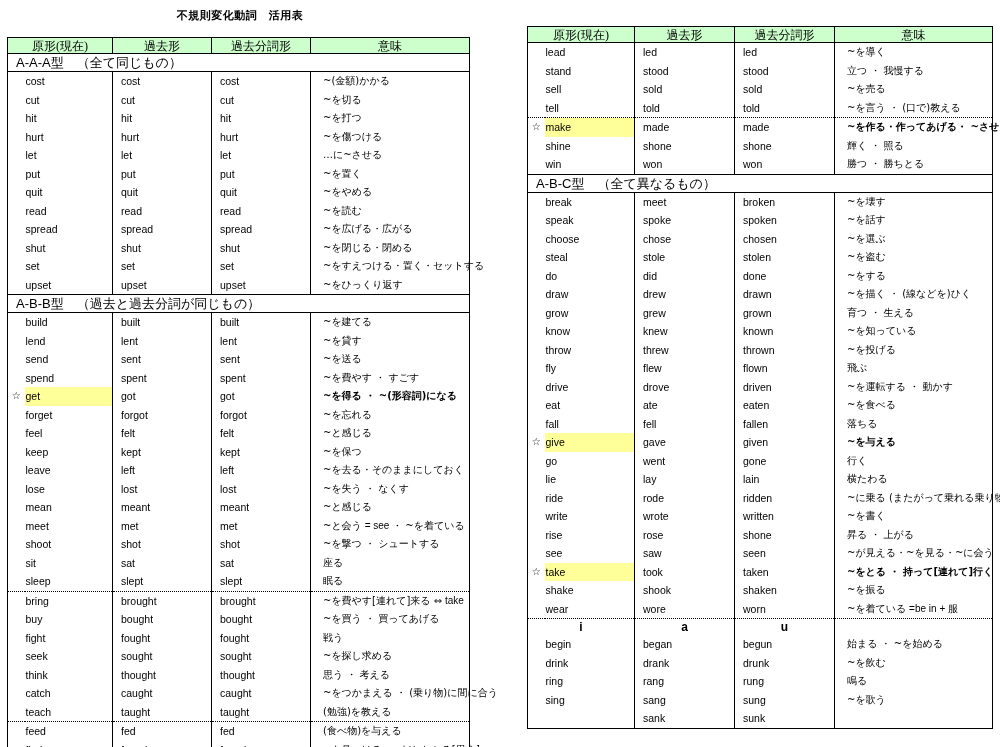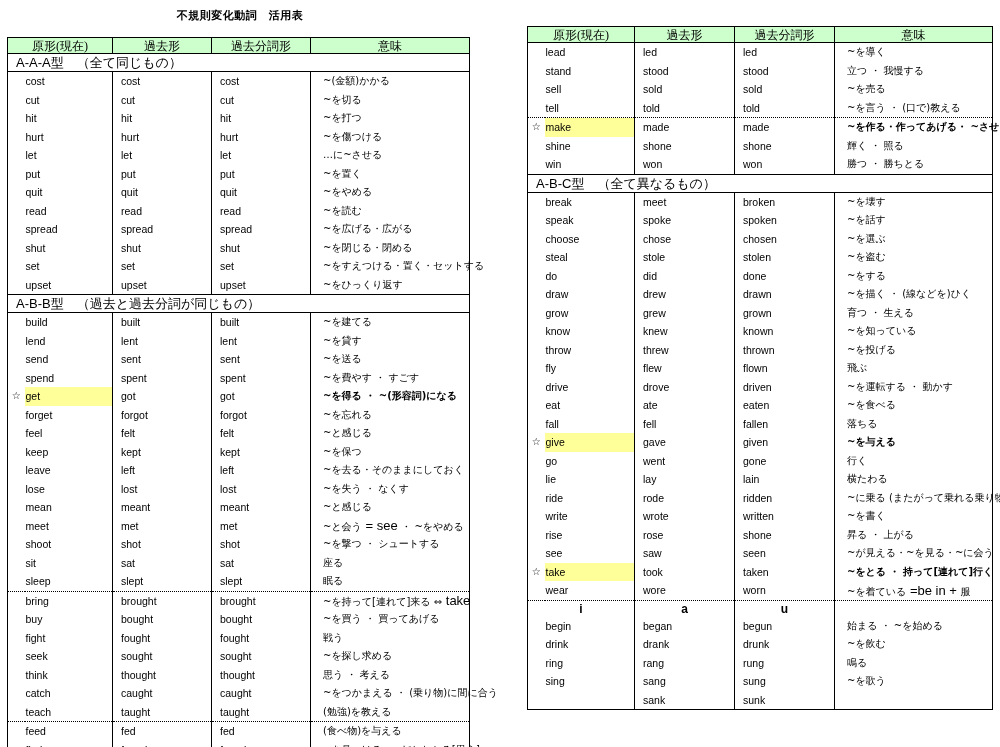--- a/index.html
+++ b/index.html
@@ -109,21 +109,21 @@
   tr.data-row td.c-mean {
     padding-left: 12px;
     font-size: 10px;
   }
   tr.data-row td.c-mean .jp {
     font-family: "DejaVu Sans", sans-serif;
     font-size: 10px;
   }
   tr.data-row td.c-mean .en-sm {
     font-family: "Liberation Sans", sans-serif;
-    font-size: 13px;
+    font-size: 10px;
   }
   tr.data-row.bold-mean td.c-mean .jp { font-weight: bold; }
 
   tr.data-row.hl td.c-base,
   tr.data-row.hl td.c-star + td.c-base { background: #ffff99; }
 
   tr.data-row.dot-above td { border-top: 1.3px dotted #000; }
 
   .base-text { display: inline-block; }
 </style>
@@ -317,21 +317,21 @@
           <td class="c-base"><span class="base-text">mean</span></td>
           <td class="c-past">meant</td>
           <td class="c-pp">meant</td>
           <td class="c-mean"><span class="jp">~と感じる</span></td>
         </tr>
         <tr class="data-row">
           <td class="c-star"></td>
           <td class="c-base"><span class="base-text">meet</span></td>
           <td class="c-past">met</td>
           <td class="c-pp">met</td>
-          <td class="c-mean"><span class="jp">~と会う</span><span class="en-sm"> = see </span><span class="jp">・ ~をやめる</span></td>
+          <td class="c-mean"><span class="jp">~と会う</span><span class="en-sm"> = see </span><span class="jp">・ ~を着ている</span></td>
         </tr>
         <tr class="data-row">
           <td class="c-star"></td>
           <td class="c-base"><span class="base-text">shoot</span></td>
           <td class="c-past">shot</td>
           <td class="c-pp">shot</td>
           <td class="c-mean"><span class="jp">~を撃つ ・ シュートする</span></td>
         </tr>
         <tr class="data-row">
           <td class="c-star"></td>
@@ -345,21 +345,21 @@
           <td class="c-base"><span class="base-text">sleep</span></td>
           <td class="c-past">slept</td>
           <td class="c-pp">slept</td>
           <td class="c-mean"><span class="jp">眠る</span></td>
         </tr>
         <tr class="data-row dot-above">
           <td class="c-star"></td>
           <td class="c-base"><span class="base-text">bring</span></td>
           <td class="c-past">brought</td>
           <td class="c-pp">brought</td>
-          <td class="c-mean"><span class="jp">~を持って[連れて]来る ⇔</span><span class="en-sm"> take</span></td>
+          <td class="c-mean"><span class="jp">~を費やす[連れて]来る ⇔</span><span class="en-sm"> take</span></td>
         </tr>
         <tr class="data-row">
           <td class="c-star"></td>
           <td class="c-base"><span class="base-text">buy</span></td>
           <td class="c-past">bought</td>
           <td class="c-pp">bought</td>
           <td class="c-mean"><span class="jp">~を買う ・ 買ってあげる</span></td>
         </tr>
         <tr class="data-row">
           <td class="c-star"></td>
@@ -627,20 +627,27 @@
         </tr>
         <tr class="data-row hl bold-mean">
           <td class="c-star"><span>☆</span></td>
           <td class="c-base"><span class="base-text">take</span></td>
           <td class="c-past">took</td>
           <td class="c-pp">taken</td>
           <td class="c-mean"><span class="jp">~をとる ・ 持って[連れて]行く</span></td>
         </tr>
         <tr class="data-row">
           <td class="c-star"></td>
+          <td class="c-base"><span class="base-text">shake</span></td>
+          <td class="c-past">shook</td>
+          <td class="c-pp">shaken</td>
+          <td class="c-mean"><span class="jp">~を振る</span></td>
+        </tr>
+        <tr class="data-row">
+          <td class="c-star"></td>
           <td class="c-base"><span class="base-text">wear</span></td>
           <td class="c-past">wore</td>
           <td class="c-pp">worn</td>
           <td class="c-mean"><span class="jp">~を着ている</span><span class="en-sm">  =be in + </span><span class="jp">服</span></td>
         </tr>
         <tr class="subhead-row">
           <td colspan="2">i</td>
           <td>a</td>
           <td>u</td>
           <td></td>

